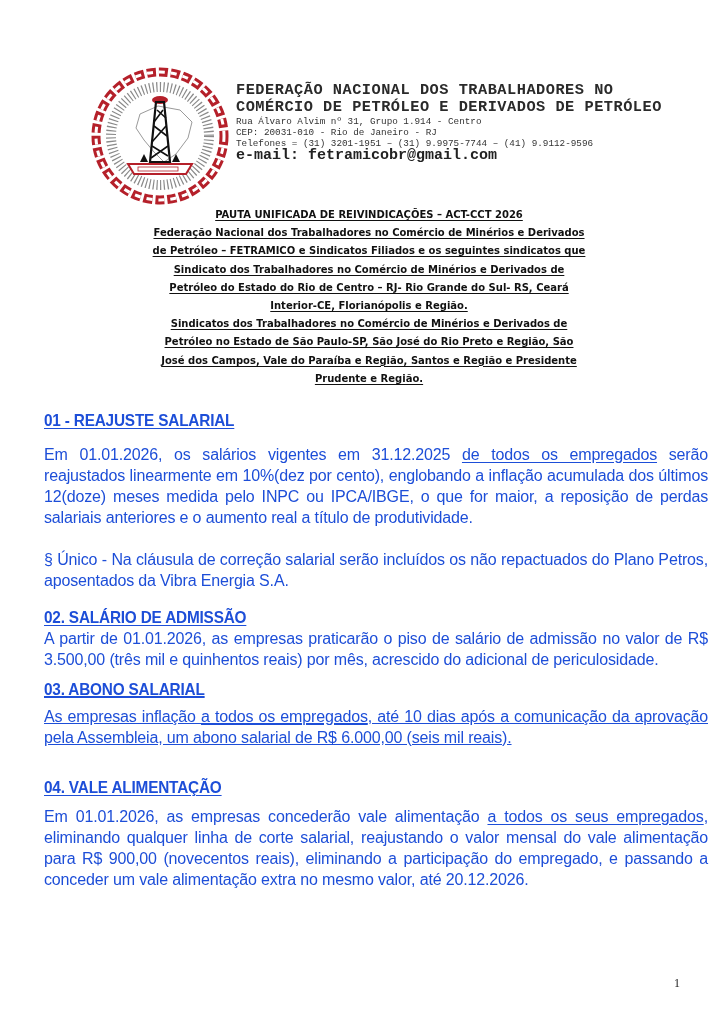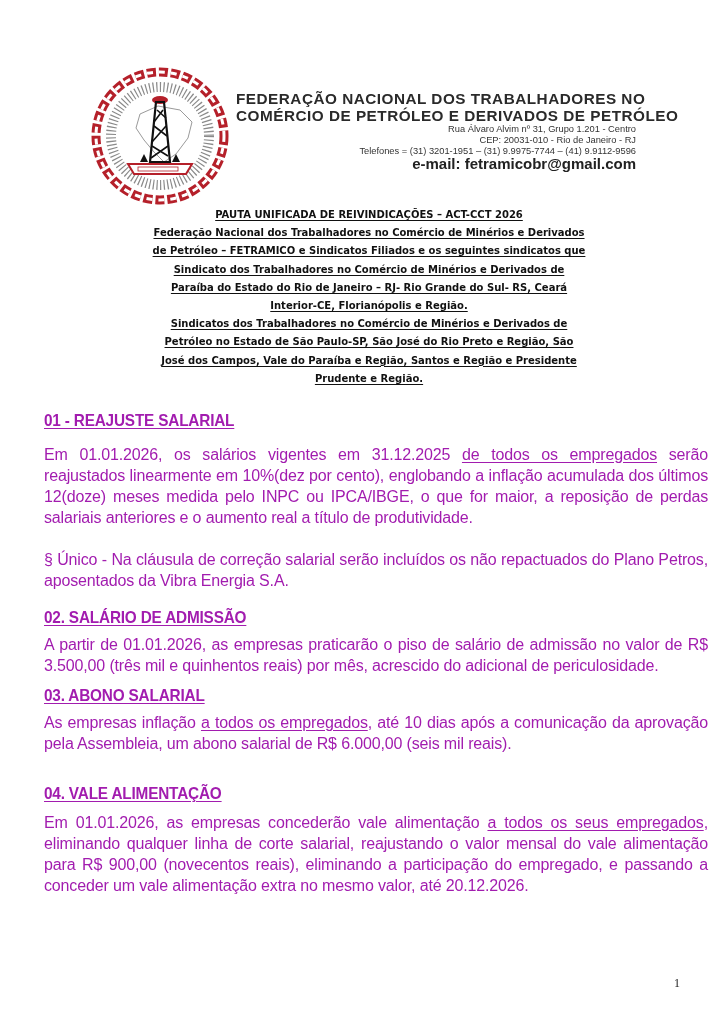--- a/index.html
+++ b/index.html
@@ -1,33 +1,33 @@
 <!DOCTYPE html>
 <html><head>
   <meta charset="utf-8">
   <style>
     html, body { margin: 0; padding: 0; background: #ffffff; }
     body { width: 724px; height: 1024px; position: relative; overflow: hidden; color: #111; }
     .page { position: absolute; left: 0; top: 0; width: 724px; height: 1024px; background: #fff; }
 
     
     .logo { position: absolute; left: 80px; top: 66px; width: 160px; height: 140px; }
-    .letterhead { position: absolute; left: 236px; top: 90px; width: 400px; text-align: right; font-family: Liberation Sans, sans-serif; }
+    .letterhead { position: absolute; left: 236px; top: 82px; width: 400px; text-align: left; font-family: Liberation Mono, monospace; }
     .lh-name { font-weight: bold; font-size: 15.3px; letter-spacing: 0.5px; line-height: 17px; color: #2a2a2a; white-space: nowrap; }
     .lh-small { font-size: 9.3px; line-height: 11.2px; color: #333; }
     .lh-email { font-size: 15px; font-weight: bold; line-height: 12px; color: #222; }
 
     
     .title-block { position: absolute; left: 40px; top: 206px; width: 658px; text-align: center;
       font-family: "DejaVu Sans", sans-serif; font-weight: bold; font-size: 10px; line-height: 18.2px; color: #111; }
     .title-block p { margin: 0; }
     .title-block .u { text-decoration: underline; text-underline-offset: 2px; }
 
     
-    .body { position: absolute; left: 44px; top: 410px; width: 664px; font-family: "Liberation Sans", sans-serif; font-size: 16px; line-height: 21px; color: #a21caf; }
+    .body { position: absolute; left: 44px; top: 410px; width: 664px; font-family: "Liberation Sans", sans-serif; font-size: 16px; line-height: 21px; color: #1d4ed8; }
     .sec-heading { font-weight: bold; font-size: 16.5px; text-decoration: underline; text-decoration-thickness: 1px; text-underline-offset: 2px; margin: 0; transform: scaleX(0.93); transform-origin: left; letter-spacing: -0.2px; }
     .para { margin: 0; text-align: justify; letter-spacing: -0.15px; }
     .u { text-decoration: underline; text-underline-offset: 2px; }
 
     .page-number { position: absolute; right: 44px; top: 976px; font-family: "Liberation Serif", serif; font-size: 12px; color: #222; }
   </style>
 </head>
 <body>
 
 <div class="page">
@@ -50,53 +50,53 @@
     </g>
     <g>
       <path d="M48 98 L112 98 L106 108 L54 108 Z" fill="#ffffff" stroke="#b5202a" stroke-width="2"></path>
       <rect x="58" y="101" width="40" height="4" fill="none" stroke="#b5202a" stroke-width="0.8"></rect>
     </g>
   </svg>
 
   <div class="letterhead">
     <div class="lh-name">FEDERAÇÃO NACIONAL DOS TRABALHADORES NO</div>
     <div class="lh-name">COMÉRCIO DE PETRÓLEO E DERIVADOS DE PETRÓLEO</div>
-    <div class="lh-small">Rua Álvaro Alvim nº 31, Grupo 1.201 - Centro</div>
+    <div class="lh-small">Rua Álvaro Alvim nº 31, Grupo 1.914 - Centro</div>
     <div class="lh-small">CEP: 20031-010 - Rio de Janeiro - RJ</div>
     <div class="lh-small">Telefones = (31) 3201-1951 – (31) 9.9975-7744 – (41) 9.9112-9596</div>
     <div class="lh-email">e-mail:  fetramicobr@gmail.com</div>
   </div>
 
   <div class="title-block">
     <p class="u">PAUTA  UNIFICADA  DE  REIVINDICAÇÕES – ACT-CCT 2026</p>
     <p class="u">Federação Nacional dos Trabalhadores no Comércio de Minérios e Derivados</p>
     <p class="u">de Petróleo – FETRAMICO e Sindicatos Filiados e os seguintes sindicatos que</p>
     <p class="u">Sindicato dos Trabalhadores no Comércio de Minérios e Derivados de</p>
-    <p class="u">Paraíba do Estado do Rio de Janeiro – RJ- Rio Grande do Sul- RS, Ceará</p>
+    <p class="u">Petróleo do Estado do Rio de Centro – RJ- Rio Grande do Sul- RS, Ceará</p>
     <p class="u">Interior-CE, Florianópolis e Região.</p>
     <p class="u">Sindicatos dos Trabalhadores no Comércio de Minérios e Derivados de</p>
     <p class="u">Petróleo no Estado de São Paulo-SP, São José do Rio Preto e Região, São</p>
     <p class="u">José dos Campos, Vale do Paraíba e Região, Santos e Região e Presidente</p>
     <p class="u">Prudente e Região.</p>
   </div>
 
   <div class="body">
 
     <section>
       <h2 class="sec-heading">01 -  REAJUSTE SALARIAL</h2>
       <p class="para" style="margin-top:13px;"><span>Em 01.01.2026, os salários vigentes em 31.12.2025 </span><span class="u">de todos os empregados</span><span> serão reajustados linearmente em 10%(dez por cento), englobando a inflação acumulada dos últimos 12(doze) meses medida pelo  INPC ou IPCA/IBGE, o que for maior, a reposição de perdas salariais anteriores e o aumento real a título de produtividade.</span></p>
       <p class="para" style="margin-top:21px;">§ Único - Na cláusula de correção salarial serão incluídos os não repactuados do Plano Petros, aposentados da Vibra Energia S.A.</p>
     </section>
 
     <section style="margin-top:16px;">
       <h2 class="sec-heading">02. SALÁRIO DE ADMISSÃO</h2>
-      <p class="para" style="margin-top:6px;">A partir de 01.01.2026, as empresas praticarão o piso de salário de admissão no valor de R$ 3.500,00 (três mil e quinhentos reais) por mês, acrescido do adicional de periculosidade.</p>
+      <p class="para" style="">A partir de 01.01.2026, as empresas praticarão o piso de salário de admissão no valor de R$ 3.500,00 (três mil e quinhentos reais) por mês, acrescido do adicional de periculosidade.</p>
     </section>
 
-    <section style="margin-top:9px;">
+    <section style="margin-top:9px;text-decoration:underline;">
       <h2 class="sec-heading">03. ABONO SALARIAL</h2>
       <p class="para" style="margin-top:6px;"><span>As empresas inflação </span><span class="u">a todos os empregados</span><span>, até 10 dias após a comunicação da aprovação pela Assembleia, um abono salarial de R$ 6.000,00 (seis mil reais).</span></p>
     </section>
 
     <section style="margin-top:29px;">
       <h2 class="sec-heading">04. VALE ALIMENTAÇÃO</h2>
       <p class="para" style="margin-top:8px;"><span>Em 01.01.2026, as empresas concederão vale alimentação </span><span class="u">a todos os seus empregados</span><span>, eliminando qualquer linha de corte salarial, reajustando o valor mensal do vale alimentação para R$ 900,00 (novecentos reais), eliminando a participação do empregado, e passando a conceder um vale alimentação extra no mesmo valor, até 20.12.2026.</span></p>
     </section>
   </div>
 

